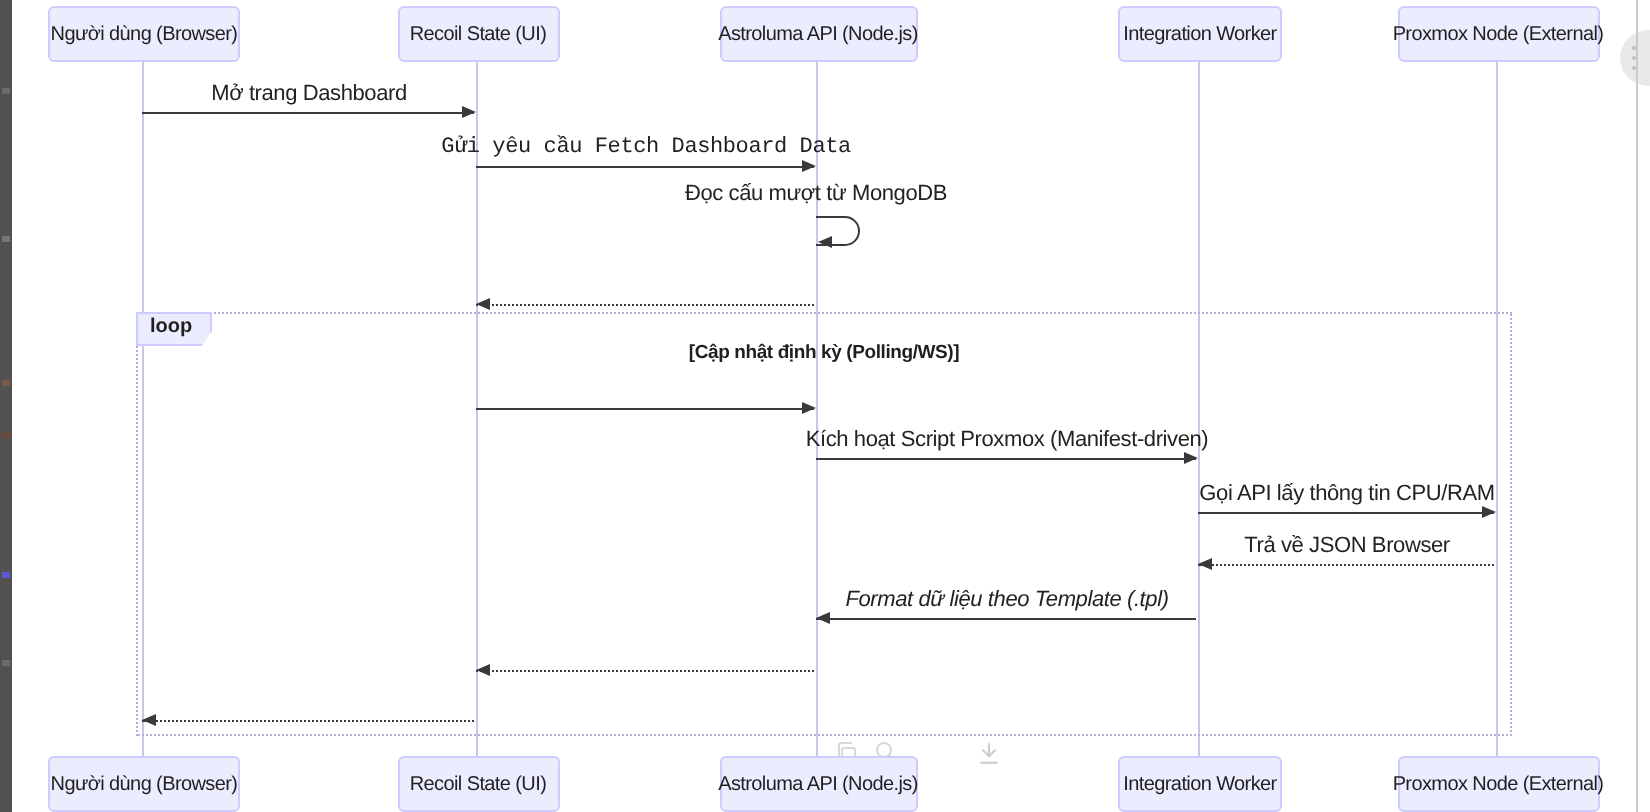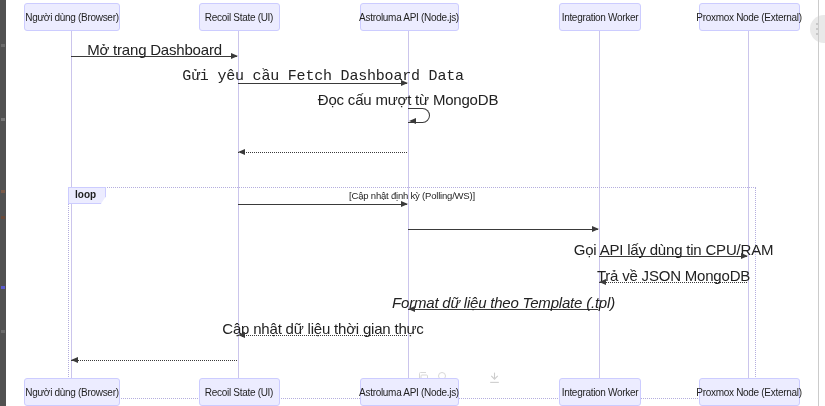--- a/index.html
+++ b/index.html
@@ -21,41 +21,41 @@
 
   .actor {
     position:absolute; height:26px; background:#ECECFF; border:1px solid #CCCCFF; border-radius:3px;
     display:flex; align-items:center; justify-content:center;
     font-size:10px; letter-spacing:-0.3px; color:#1f1f1f; white-space:nowrap; z-index:5;
   }
   .lifeline { position:absolute; width:1px; background:#CBC5EC; z-index:1; }
 
   .msg-label {
     position:absolute; transform:translateX(-50%); white-space:nowrap; text-align:right;
-    font-size:15px; letter-spacing:-0.2px; color:#222; z-index:3;
+    font-size:11px; letter-spacing:-0.2px; color:#222; z-index:3;
   }
   .msg-line { position:absolute; height:0; border-top:1px solid #3a3a3a; z-index:2; }
   .msg-line.dashed { border-top-style:dotted; }
   .head { position:absolute; width:0; height:0; z-index:3; }
   .head.right { border-left:7px solid #3a3a3a; border-top:3.5px solid transparent; border-bottom:3.5px solid transparent; }
   .head.left  { border-right:7px solid #3a3a3a; border-top:3.5px solid transparent; border-bottom:3.5px solid transparent; }
   .self-curve {
     position:absolute; width:21px; height:13px; border:1px solid #3a3a3a; border-left:none;
     border-radius:0 10px 10px 0; z-index:2;
   }
 
-  .loop-frame { position:absolute; left:68px; top:156px; width:686px; height:210px; border:1px dotted #b4aede; z-index:2;margin-top:31px; }
+  .loop-frame { position:absolute; left:68px; top:156px; width:686px; height:210px; border:1px dotted #b4aede; z-index:2; }
   .loop-tag {
     position:absolute; left:-1px; top:-1px; background:#ECECFF; border:1px solid #CCCCFF;
     font-size:10px; font-weight:600; color:#1f1f1f; padding:1px 9px 3px 6px;
     clip-path:polygon(0 0,100% 0,100% 55%,86% 100%,0 100%);
   }
   .loop-title {
-    position:absolute; left:0; top:2px; width:100%; text-align:center;
-    font-size:9.5px; font-weight:400; letter-spacing:-0.2px; color:#1f1f1f;
+    position:absolute; left:0; top:14px; width:100%; text-align:center;
+    font-size:9.5px; font-weight:700; letter-spacing:-0.2px; color:#1f1f1f;
   }
 
   
   .ghost { position:absolute; z-index:1; opacity:0.85; }
 </style>
 </head>
 <body>
 
 <div class="screen">
 
@@ -94,32 +94,32 @@
       <div class="msg-label" style="left: 323px; top: 68px; font-family: Liberation Mono, monospace;">Gửi yêu cầu Fetch Dashboard Data</div>
       <div class="msg-line" style="left: 238px; top: 83px; width: 169px;"></div>
       <div class="head right" style="left: 401px; top: 80px;"></div>
       <div class="msg-label" style="left: 408px; top: 91px;">Đọc cấu mượt từ MongoDB</div>
       <div class="self-curve" style="left: 408px; top: 108px;"></div>
       <div class="head left" style="left: 409px; top: 117.5px;"></div>
       <div class="msg-line dashed" style="left: 238px; top: 152px; width: 169px;"></div>
       <div class="head left" style="left: 238px; top: 149px;"></div>
       <div class="msg-line" style="left: 238px; top: 204px; width: 169px;"></div>
       <div class="head right" style="left: 401px; top: 201px;"></div>
+      <div class="msg-label" style="left: 503.5px; top: 214px;">Kích hoạt Script Proxmox (Manifest-driven)</div>
       <div class="msg-line" style="left: 408px; top: 229px; width: 190px;"></div>
       <div class="head right" style="left: 592px; top: 226px;"></div>
-      <div class="msg-label" style="left: 673.5px; top: 241px;">Gọi API lấy dùng tin CPU/RAM</div>
+      <div class="msg-label" style="left: 673.5px; top: 241px;">Gọi API lấy thông tin CPU/RAM</div>
       <div class="msg-line" style="left: 599px; top: 256px; width: 148px;"></div>
       <div class="head right" style="left: 741px; top: 253px;"></div>
-      <div class="msg-label" style="left: 673.5px; top: 267px;">Trả về JSON MongoDB</div>
+      <div class="msg-label" style="left: 673.5px; top: 267px;">Trả về JSON Browser</div>
       <div class="msg-line dashed" style="left: 599px; top: 282px; width: 148px;"></div>
       <div class="head left" style="left: 599px; top: 279px;"></div>
       <div class="msg-label" style="left: 503.5px; top: 294px; font-style: italic;">Format dữ liệu theo Template (.tpl)</div>
       <div class="msg-line" style="left: 408px; top: 309px; width: 190px;"></div>
       <div class="head left" style="left: 408px; top: 306px;"></div>
-      <div class="msg-label" style="left: 323px; top: 320px;">Cập nhật dữ liệu thời gian thực</div>
       <div class="msg-line dashed" style="left: 238px; top: 335px; width: 169px;"></div>
       <div class="head left" style="left: 238px; top: 332px;"></div>
       <div class="msg-line dashed" style="left: 71px; top: 360px; width: 166px;"></div>
       <div class="head left" style="left: 71px; top: 357px;"></div>
     </div>
 
   <div class="ghost" style="left:417px;top:369px">
     <svg width="12" height="12" viewBox="0 0 24 24" fill="none" stroke="#d2d2d2" stroke-width="2">
       <rect x="8" y="8" width="13" height="13" rx="2"></rect>
         <path d="M5 16V5a2 2 0 0 1 2-2h11"></path>

